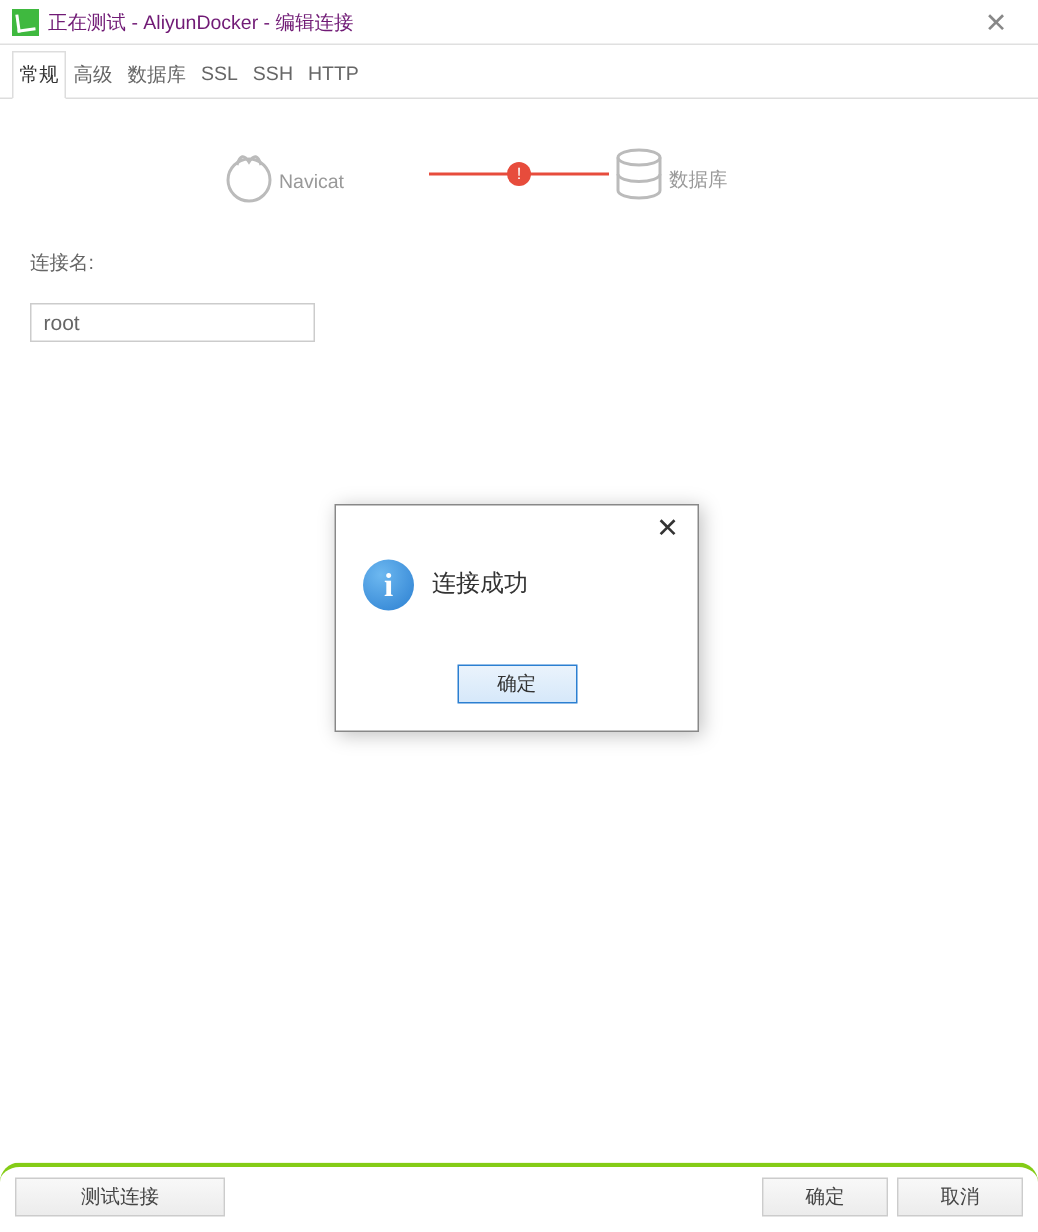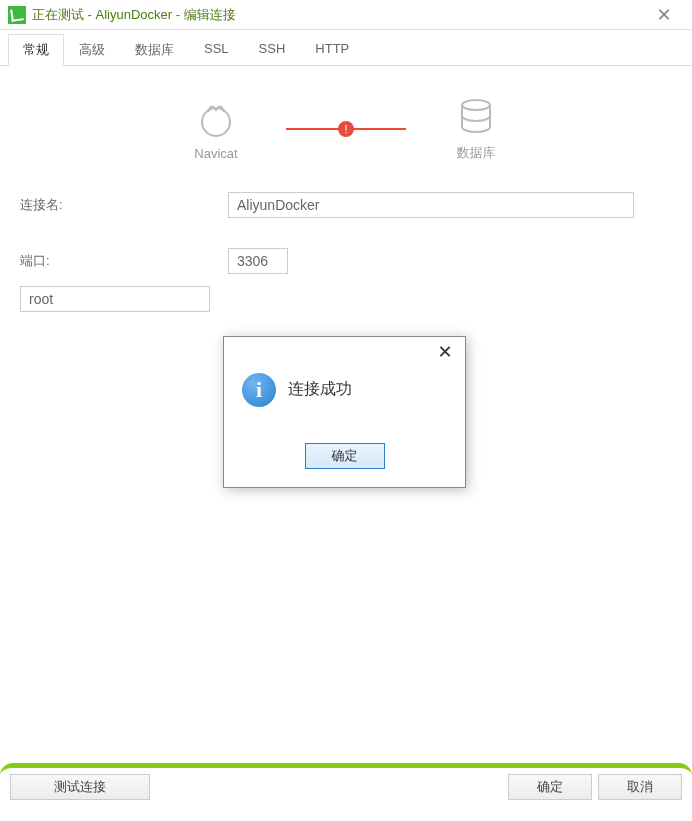--- a/index.html
+++ b/index.html
@@ -36,42 +36,42 @@
       left: 3px;
       top: 3px;
       width: 10px;
       height: 10px;
       border-left: 2px solid #fff;
       border-bottom: 2px solid #fff;
       transform: rotate(-8deg);
     }
     .titlebar-text {
       flex: 1;
-      color: #4d7c0f;
+      color: #701a75;
       font-size: 13px;
     }
     .close-btn {
       width: 40px;
       height: 28px;
       display: flex;
       align-items: center;
       justify-content: center;
       color: #888;
       font-size: 18px;
       cursor: pointer;
     }
     .tabs {
       display: flex;
       border-bottom: 1px solid #ddd;
       padding-left: 8px;
       margin-top: 4px;
       height: 32px;
     }
     .tab {
-      padding: 6px 14px;
+      padding: 6px 4px;
       cursor: pointer;
       color: #666;
       border: 1px solid transparent;
       border-bottom: none;
       font-size: 13px;
     }
     .tab.active {
       background: #fff;
       border: 1px solid #ddd;
       border-bottom: 1px solid #fff;
@@ -84,21 +84,21 @@
     }
     .diagram {
       display: flex;
       align-items: center;
       justify-content: center;
       gap: 0;
       margin: 10px 0 30px 0;
     }
     .diag-item {
       display: flex;
-      flex-direction: column;
+      flex-direction: row;
       align-items: center;
       width: 140px;
     }
     .diag-label {
       margin-top: 8px;
       color: #999;
       font-size: 13px;
     }
     .connector {
       width: 120px;
@@ -116,22 +116,21 @@
       border-radius: 50%;
       background: #e74c3c;
       color: #fff;
       font-size: 11px;
       display: flex;
       align-items: center;
       justify-content: center;
     }
     .form-row {
       display: flex;
-      align-items: center;
-      margin-bottom: 12px;
+      margin-bottom: 0;
     }
     .form-label {
       width: 208px;
       color: #666;
       font-size: 13px;
     }
     .form-input {
       border: 1px solid #ccc;
       padding: 4px 8px;
       font-size: 14px;
@@ -152,25 +151,25 @@
       align-items: center;
       padding: 0 8px;
     }
     .blurred-text {
       filter: blur(4px);
       color: #999;
       letter-spacing: 1px;
     }
     .bottombar {
       position: absolute;
-      bottom: 16px;
+      bottom: 4px;
       left: 0;
       right: 0;
       height: 42px;
-      border-top: 5px solid #84cc16;
+      border-top: 3px solid #84cc16;
       display: flex;
       align-items: center;
       padding: 0 10px;
       background: #fff;
       border-radius: 13px;
     }
     .btn {
       border: 1px solid #ccc;
       background: linear-gradient(#f8f8f8, #ececec);
       padding: 3px 28px;
@@ -290,30 +289,25 @@
         <ellipse cx="20" cy="9" rx="14" ry="5" fill="none" stroke="#bbb" stroke-width="2"></ellipse>
         <path d="M6 9 V31 A14 5 0 0 0 34 31 V9" fill="none" stroke="#bbb" stroke-width="2"></path>
         <path d="M6 20 A14 5 0 0 0 34 20" fill="none" stroke="#bbb" stroke-width="2"></path>
       </svg>
       <div class="diag-label">数据库</div>
     </div>
   </div>
 
   <div class="form-row">
     <div class="form-label">连接名:</div>
-    <input class="form-input input-wide" value="AliyunDocker" style="">
   </div>
 
   <div style="height:18px"></div>
 
 
-  <div class="form-row">
-    <div class="form-label">端口:</div>
-    <input class="form-input input-small" value="3306" style="">
-  </div>
 
   <div class="form-row">
     <input class="form-input input-med" value="root" style="">
   </div>
 
 
 </div>
 
 <div class="bottombar">
   <button class="btn btn-test">测试连接</button>

